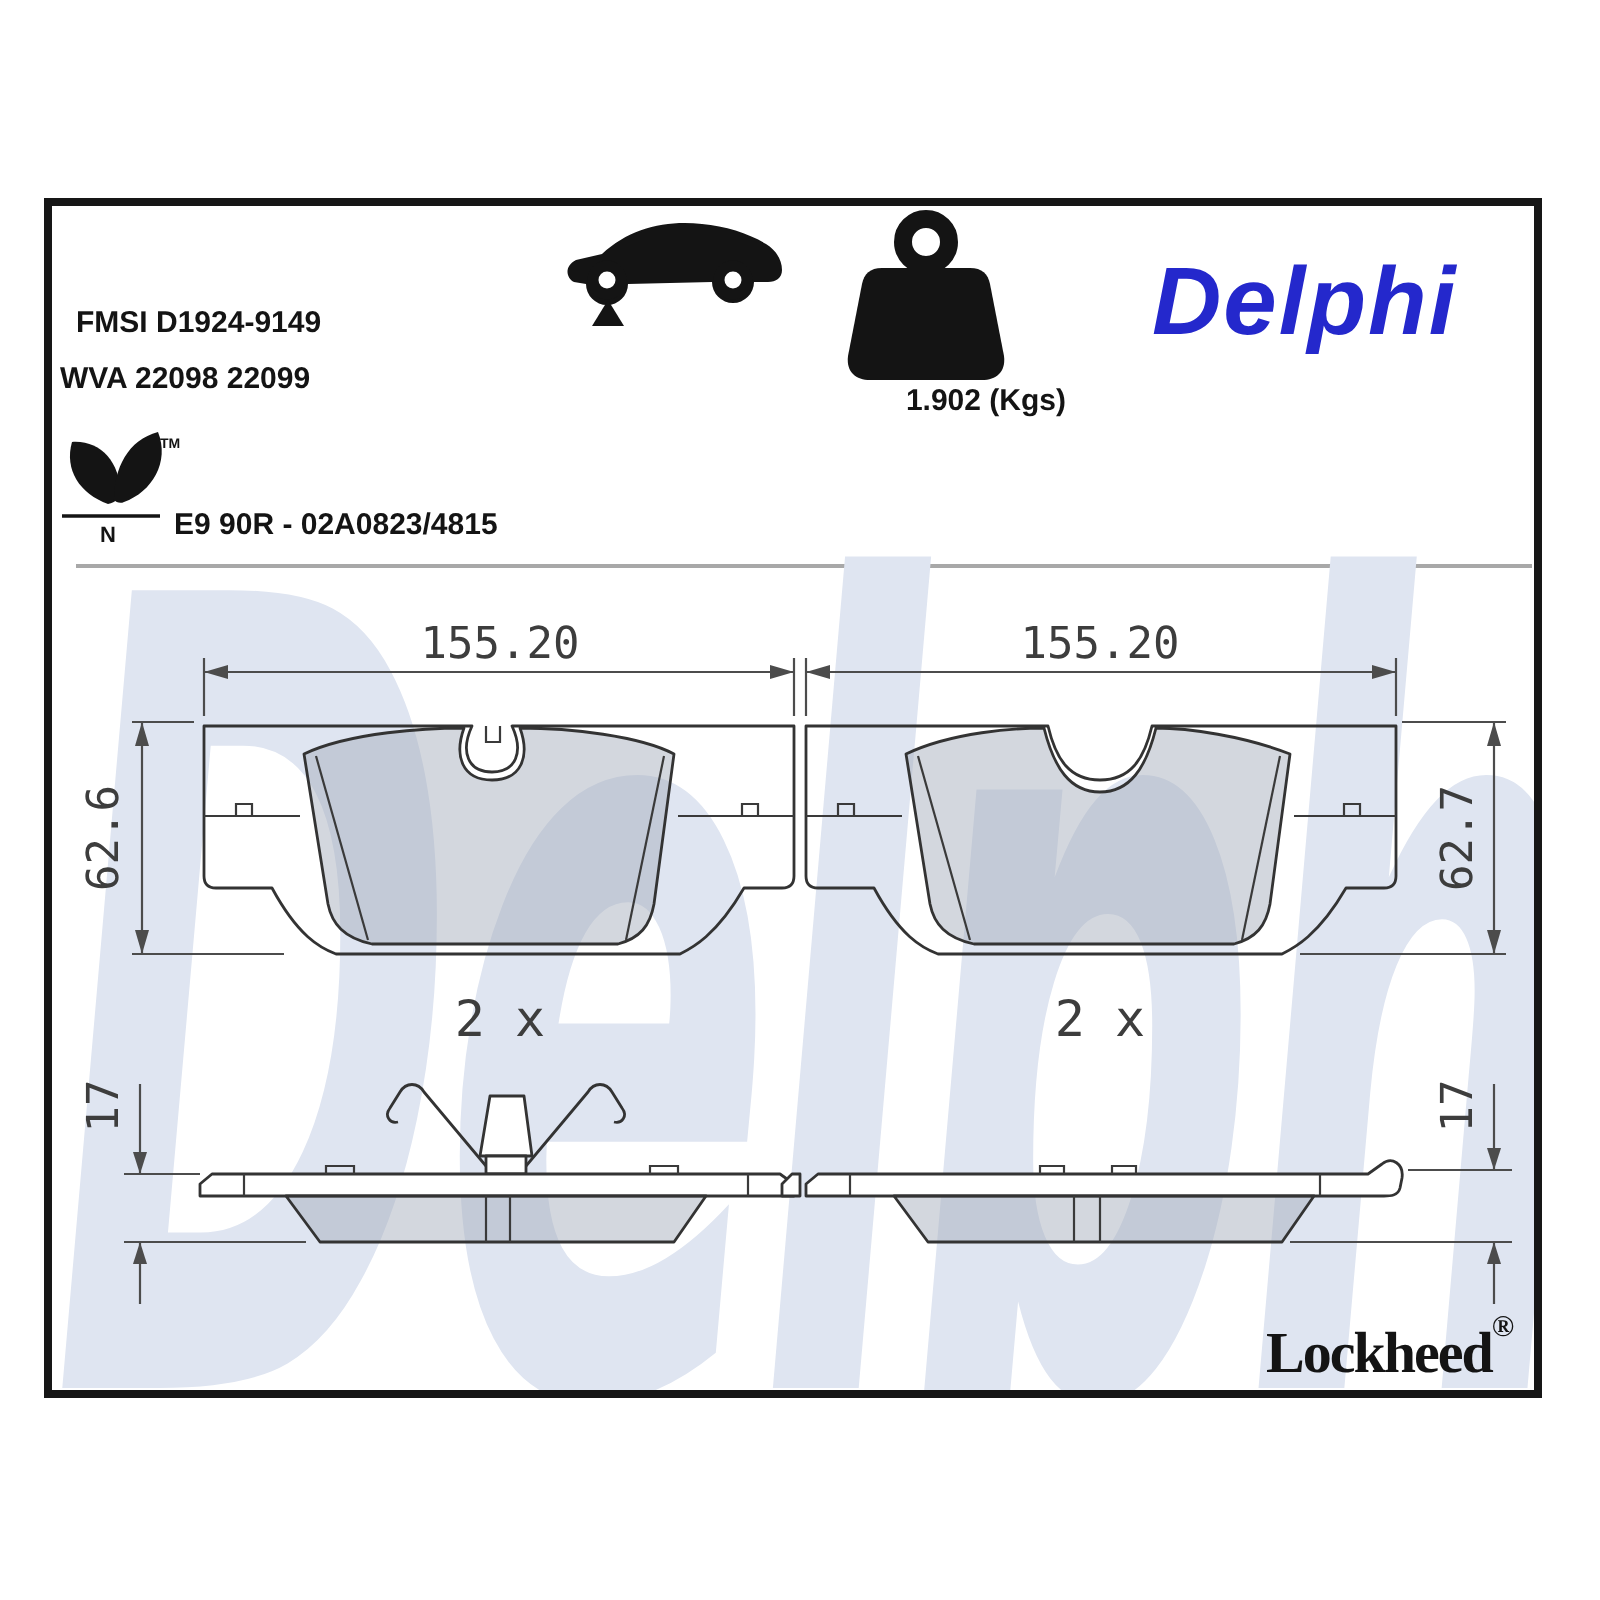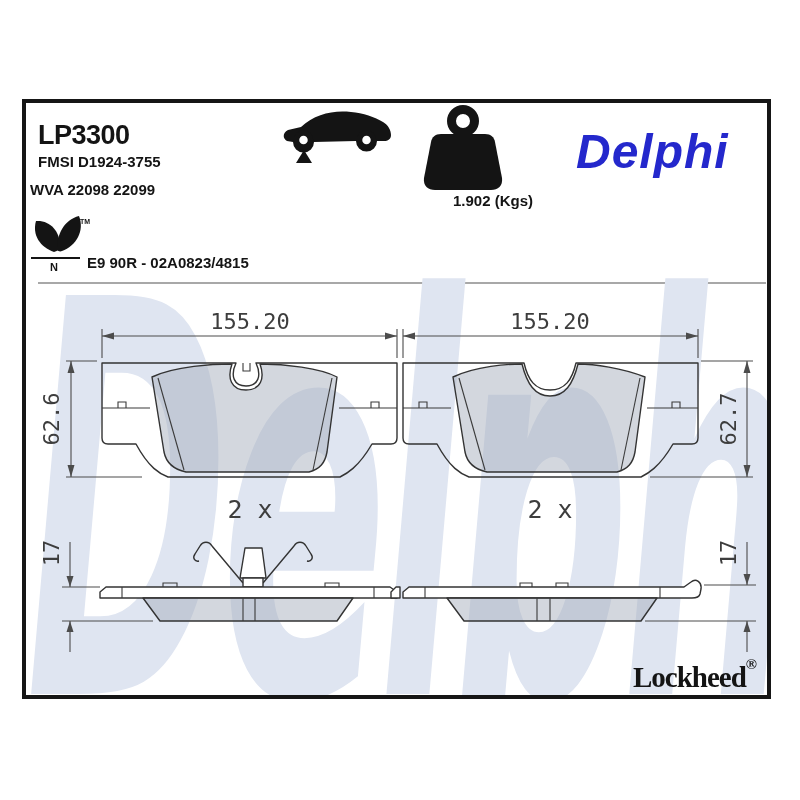--- a/index.html
+++ b/index.html
@@ -40,22 +40,21 @@
         fill:#dfe5f1; letter-spacing:-8px; }
   .eco-small { font-family:"Liberation Sans", sans-serif; font-weight:bold; fill:#141414; }
 </style>
 </head>
 <body>
 
 <div class="page">
 
   <div class="sheet-border"></div>
 
-  <div class="hdr-text part-number">LP3300</div>
-  <div class="hdr-text fmsi">FMSI D1924-3755</div>
+  <div class="hdr-text fmsi">FMSI D1924-9149</div>
   <div class="hdr-text wva">WVA 22098 22099</div>
   <div class="hdr-text weight-label">1.902 (Kgs)</div>
   <div class="brand-logo">Delphi</div>
   <div class="hdr-text approval-label">E9 90R - 02A0823/4815</div>
   <div class="divider"></div>
 
   <div class="lockheed"><span>Lockheed</span><sup>®</sup></div>
 
   <svg class="drawing" width="800" height="800" viewBox="0 0 800 800">
     <defs>

